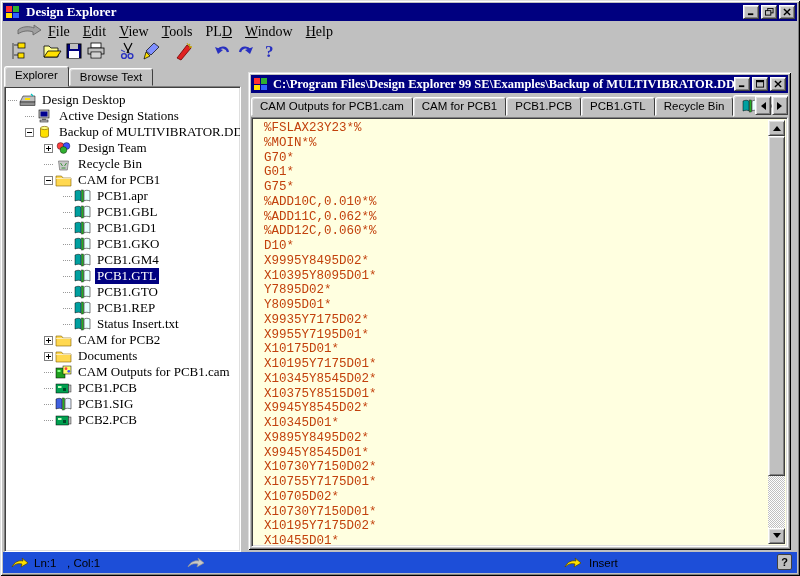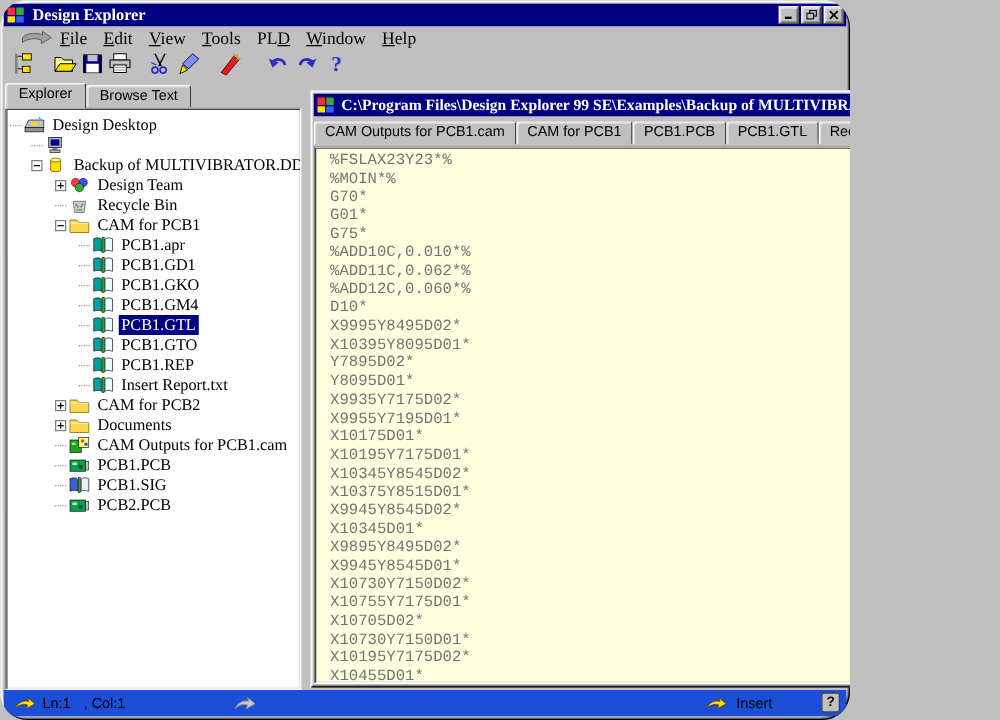--- a/index.html
+++ b/index.html
@@ -1,19 +1,19 @@
 <!DOCTYPE html>
 <html><head>
 <meta charset="utf-8">
 <style>
   html,body{margin:0;padding:0;background:#c0c0c0;}
   *{box-sizing:border-box;}
-  .screen{position:relative;width:680px;height:576px;background:#c0c0c0;overflow:hidden;
+  .screen{position:relative;width:800px;height:576px;background:#c0c0c0;overflow:hidden;
     box-shadow:inset 1px 1px 0 #dfdfdf, inset -1px -1px 0 #000, inset 2px 2px 0 #fff, inset -2px -2px 0 #808080;
-    font-family:"Liberation Sans",sans-serif;border-radius:22px;}
+    font-family:"Liberation Sans",sans-serif;}
   
   .titlebar{position:absolute;left:3px;top:3px;right:3px;height:18px;background:#000080;display:flex;align-items:center;}
   .app-icon{width:16px;height:14px;margin-left:2px;display:inline-block;}
   .app-icon svg{width:16px;height:14px;}
   .title-text{color:#fff;font-family:"Liberation Serif",serif;font-weight:bold;font-size:13px;margin-left:5px;white-space:nowrap;}
   .tb-btns{margin-left:auto;display:flex;gap:2px;margin-right:2px;}
   .tb-btn{width:16px;height:14px;background:#c0c0c0;display:inline-flex;align-items:center;justify-content:center;
     border:1px solid;border-color:#fff #404040 #404040 #fff;box-shadow:inset 1px 1px 0 #dfdfdf, inset -1px -1px 0 #808080;}
   .tb-btn svg{width:9px;height:8px;}
   
@@ -61,21 +61,21 @@
   .tabscroll{position:absolute;right:0;top:2px;display:flex;gap:1px;z-index:3;}
   .ts-btn{width:16px;height:19px;background:#c0c0c0;display:flex;align-items:center;justify-content:center;
     border:1px solid;border-color:#fff #404040 #404040 #fff;box-shadow:inset 1px 1px 0 #dfdfdf, inset -1px -1px 0 #808080;}
   .tri-l{width:0;height:0;border:4px solid transparent;border-right:5px solid #000;margin-left:-3px;}
   .tri-r{width:0;height:0;border:4px solid transparent;border-left:5px solid #000;margin-right:-3px;}
   .tri-up{width:0;height:0;border:4px solid transparent;border-bottom:5px solid #000;margin-top:-3px;}
   .tri-dn{width:0;height:0;border:4px solid transparent;border-top:5px solid #000;margin-bottom:-3px;}
   .dw-content{position:absolute;left:3px;top:45px;right:3px;bottom:3px;background:#ffffe0;
     border:1px solid;border-color:#808080 #fff #fff #808080;box-shadow:inset 1px 1px 0 #404040, inset -1px -1px 0 #dfdfdf;overflow:hidden;}
   .gerber{margin:0;padding:3px 0 0 12px;font-family:"Liberation Mono","DejaVu Sans Mono",monospace;
-    font-size:12.5px;line-height:14.75px;color:#737373;}
+    font-size:12.5px;line-height:14.75px;color:#c2410c;}
   .vscroll{position:absolute;right:2px;top:2px;bottom:2px;width:17px;
     background-image:conic-gradient(#fff 25%, #c0c0c0 0 50%, #fff 0 75%, #c0c0c0 0);background-size:2px 2px;}
   .sb-btn{position:absolute;left:0;width:17px;height:16px;background:#c0c0c0;display:flex;align-items:center;justify-content:center;
     border:1px solid;border-color:#fff #404040 #404040 #fff;box-shadow:inset 1px 1px 0 #dfdfdf, inset -1px -1px 0 #808080;}
   .sb-btn.up{top:0;} .sb-btn.down{bottom:0;}
   .sb-thumb{position:absolute;left:0;top:16px;width:17px;height:340px;background:#c0c0c0;
     border:1px solid;border-color:#fff #404040 #404040 #fff;box-shadow:inset 1px 1px 0 #dfdfdf, inset -1px -1px 0 #808080;}
   
   .statusbar{position:absolute;left:3px;right:3px;bottom:3px;height:21px;background:#1d4ed8;}
   .sb-text{position:absolute;top:5px;font-size:11.5px;color:#000;white-space:nowrap;}
@@ -228,20 +228,21 @@
           <span style="width: 17px; flex: 0 0 auto;"></span>
           <span class="boxslot">
             <span class="hstub"></span>
           </span>
           <span class="nicon"><svg viewBox="0 0 17 14">
               <rect x="3" y="1" width="10" height="8" fill="#c0c0c0" stroke="#000" stroke-width=".6"></rect>
               <rect x="4.5" y="2.5" width="7" height="5" fill="#000090"></rect>
               <rect x="6" y="9.5" width="4" height="1.5" fill="#808080"></rect>
               <rect x="4" y="11" width="8" height="2" fill="#c0c0c0" stroke="#000" stroke-width=".5"></rect>
             </svg></span>
+          <span class="tree-label">Active Design Stations</span>
         </div>
         <div class="tree-row">
           <span style="width: 17px; flex: 0 0 auto;"></span>
           <span class="boxslot">
             <span class="pmbox minus"></span>
           </span>
           <span class="nicon"><svg viewBox="0 0 17 14">
               <path d="M4.5 3v8c0 1.8 8 1.8 8 0V3" fill="#ffe000" stroke="#806000" stroke-width=".7"></path>
               <ellipse cx="8.5" cy="3" rx="4" ry="1.6" fill="#ffff80" stroke="#806000" stroke-width=".7"></ellipse>
             </svg></span>
@@ -296,20 +297,32 @@
         <div class="tree-row">
           <span style="width: 55px; flex: 0 0 auto;"></span>
           <span class="boxslot">
             <span class="hstub"></span>
           </span>
           <span class="nicon"><svg viewBox="0 0 17 14">
               <path d="M1 2c2.2-1 5-1 6 .3V12c-1-1-3.8-1-6 0z" fill="#00a0a0" stroke="#000" stroke-width=".5"></path>
               <path d="M16 2c-2.2-1-5-1-6 .3V12c1-1 3.8-1 6 0z" fill="#e8ffff" stroke="#000" stroke-width=".5"></path>
               <rect x="7.6" y="1" width="1.8" height="12" fill="#20b020" stroke="#000" stroke-width=".4"></rect>
             </svg></span>
+          <span class="tree-label">PCB1.GBL</span>
+        </div>
+        <div class="tree-row">
+          <span style="width: 55px; flex: 0 0 auto;"></span>
+          <span class="boxslot">
+            <span class="hstub"></span>
+          </span>
+          <span class="nicon"><svg viewBox="0 0 17 14">
+              <path d="M1 2c2.2-1 5-1 6 .3V12c-1-1-3.8-1-6 0z" fill="#00a0a0" stroke="#000" stroke-width=".5"></path>
+              <path d="M16 2c-2.2-1-5-1-6 .3V12c1-1 3.8-1 6 0z" fill="#e8ffff" stroke="#000" stroke-width=".5"></path>
+              <rect x="7.6" y="1" width="1.8" height="12" fill="#20b020" stroke="#000" stroke-width=".4"></rect>
+            </svg></span>
           <span class="tree-label">PCB1.GD1</span>
         </div>
         <div class="tree-row">
           <span style="width: 55px; flex: 0 0 auto;"></span>
           <span class="boxslot">
             <span class="hstub"></span>
           </span>
           <span class="nicon"><svg viewBox="0 0 17 14">
               <path d="M1 2c2.2-1 5-1 6 .3V12c-1-1-3.8-1-6 0z" fill="#00a0a0" stroke="#000" stroke-width=".5"></path>
               <path d="M16 2c-2.2-1-5-1-6 .3V12c1-1 3.8-1 6 0z" fill="#e8ffff" stroke="#000" stroke-width=".5"></path>
@@ -368,21 +381,21 @@
         <div class="tree-row">
           <span style="width: 55px; flex: 0 0 auto;"></span>
           <span class="boxslot">
             <span class="hstub"></span>
           </span>
           <span class="nicon"><svg viewBox="0 0 17 14">
               <path d="M1 2c2.2-1 5-1 6 .3V12c-1-1-3.8-1-6 0z" fill="#00a0a0" stroke="#000" stroke-width=".5"></path>
               <path d="M16 2c-2.2-1-5-1-6 .3V12c1-1 3.8-1 6 0z" fill="#e8ffff" stroke="#000" stroke-width=".5"></path>
               <rect x="7.6" y="1" width="1.8" height="12" fill="#20b020" stroke="#000" stroke-width=".4"></rect>
             </svg></span>
-          <span class="tree-label">Insert Report.txt</span>
+          <span class="tree-label">Status Insert.txt</span>
         </div>
         <div class="tree-row">
           <span style="width: 36px; flex: 0 0 auto;"></span>
           <span class="boxslot">
             <span class="pmbox plus"></span>
           </span>
           <span class="nicon"><svg viewBox="0 0 17 14">
               <path d="M1 3h5.5l1.5 2H16v8H1z" fill="#ffd850" stroke="#806000" stroke-width=".6"></path>
               <path d="M1 5.5h15" stroke="#fff" stroke-width=".6"></path>
             </svg></span>

